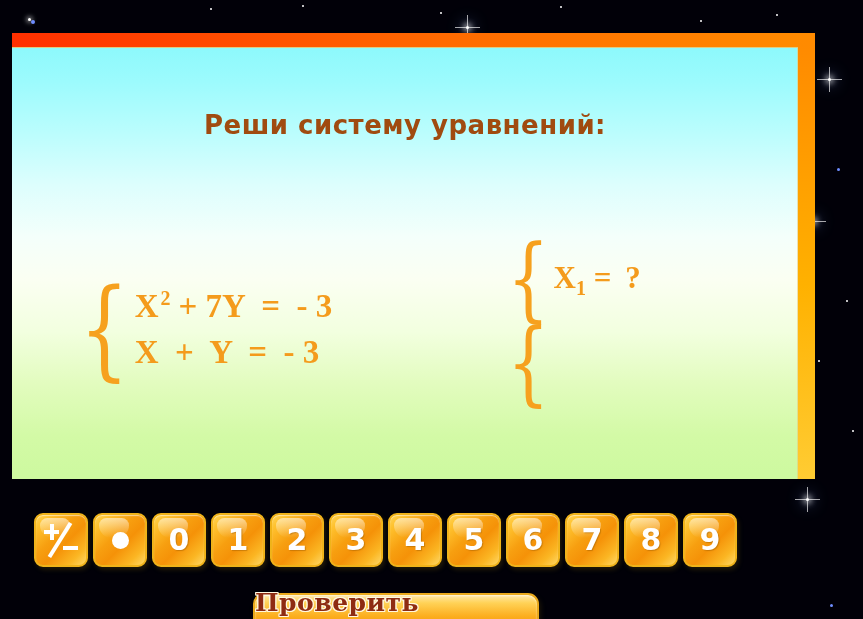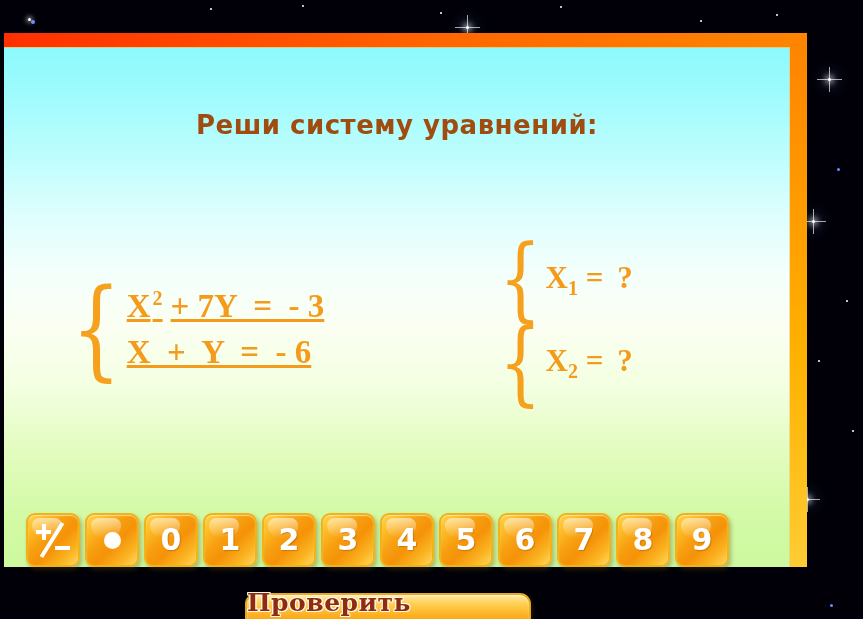--- a/index.html
+++ b/index.html
@@ -52,24 +52,24 @@
   .star.sparkle::before {
     left: -11px; top: 1px; width: 25px; height: 1px;
   }
   .star.sparkle::after {
     top: -11px; left: 1px; width: 1px; height: 25px;
   }
 
   
   #slide-frame {
     position: absolute;
-    left: 4px;
+    left: 12px;
     top: 33px;
     width: 803px;
-    height: 534px;
+    height: 446px;
     box-sizing: border-box;
     border-top: 14px solid transparent;
     border-right: 17px solid transparent;
     border-image: linear-gradient(150deg, #ff2f00 0%, #ff6a00 28%, #ff9000 55%, #ffb100 78%, #ffcc33 100%) 1;
     background:
       linear-gradient(to bottom,
         #8df9fc   0%,
         #9cfbfd   8%,
         #bbfdfd  20%,
         #ddfefd  32%,
@@ -128,21 +128,20 @@
     color: #f6a11e;
     transform: scaleX(0.72);
     transform-origin: center;
     margin-right: -6px;
   }
   .eq-lines {
     display: flex;
     flex-direction: column;
     gap: 4px;
     margin-left: 2px;
-    text-decoration: underline;
   }
   .eq-line {
     font-size: 33px;
     font-weight: bold;
     white-space: pre;
     line-height: 1.28;
     color: #f49b1c;
   }
   .eq-line sup {
     font-size: 20px;
@@ -343,37 +342,36 @@
     <div id="frame-inner-line"></div>
 
     <div id="content">
 
       <div id="page-title">Реши систему уравнений:</div>
 
       <div id="equation-system">
         <span class="brace">{</span>
         <div class="eq-lines">
           <div class="eq-line"><span>X</span><sup>2</sup><span>+ 7Y  =  - 3</span></div>
-          <div class="eq-line">X  +  Y  =  - 6</div>
+          <div class="eq-line">X  +  Y  =  - 3</div>
         </div>
       </div>
 
       <div id="answers">
 
         <div class="answer-group">
           <span class="brace">{</span>
           <div class="answer-rows">
             <div class="answer-row"><span>X</span><sub>1</sub><span> </span><span>=</span><span class="qmark">?</span></div>
           </div>
         </div>
 
         <div class="answer-group">
           <span class="brace">{</span>
           <div class="answer-rows">
-            <div class="answer-row"><span>X</span><sub>2</sub><span> </span><span>=</span><span class="qmark">?</span></div>
           </div>
         </div>
 
       </div>
 
       <div id="keypad">
 
         <div class="key">
           <span class="glyph-plusminus">
             <i class="gpm-plus-h"></i>

